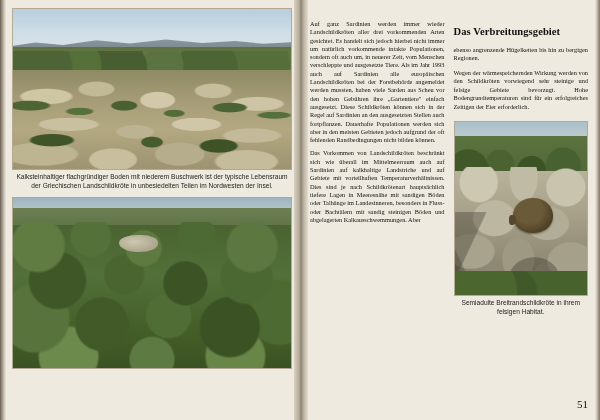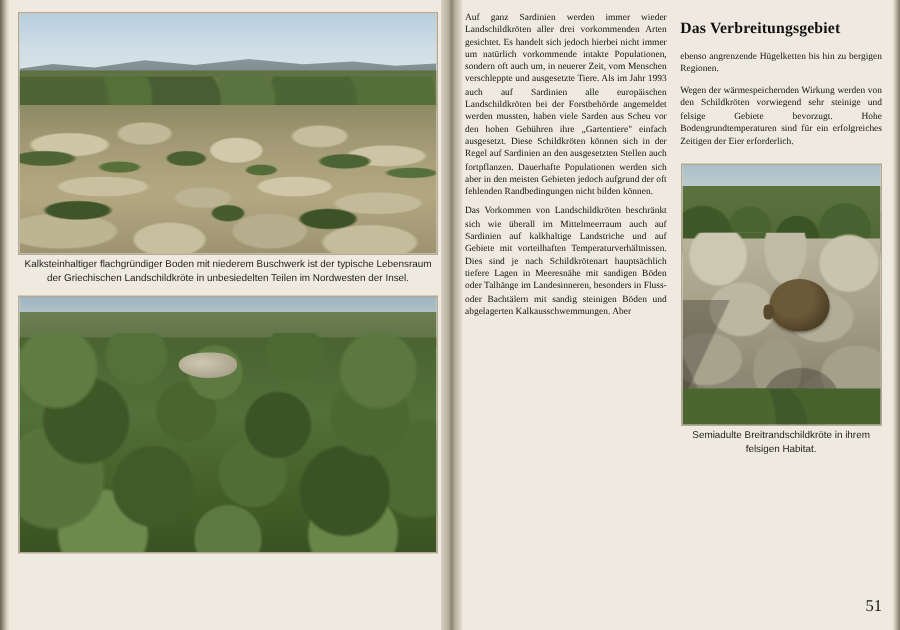--- a/index.html
+++ b/index.html
@@ -49,21 +49,21 @@
     position: relative;
     height: 420px;
     box-sizing: border-box;
   }
   .page-left {
     width: 300px;
     padding: 8px 8px 8px 12px;
   }
   .page-right {
     width: 300px;
-    padding: 8px 12px 8px 10px;
+    padding: 20px 12px 8px 10px;
   }
   
   .photo {
     position: relative;
     width: 100%;
     overflow: hidden;
     border: 1px solid #b3a994;
     box-sizing: border-box;
   }
   .photo-1 { height: 162px; }

